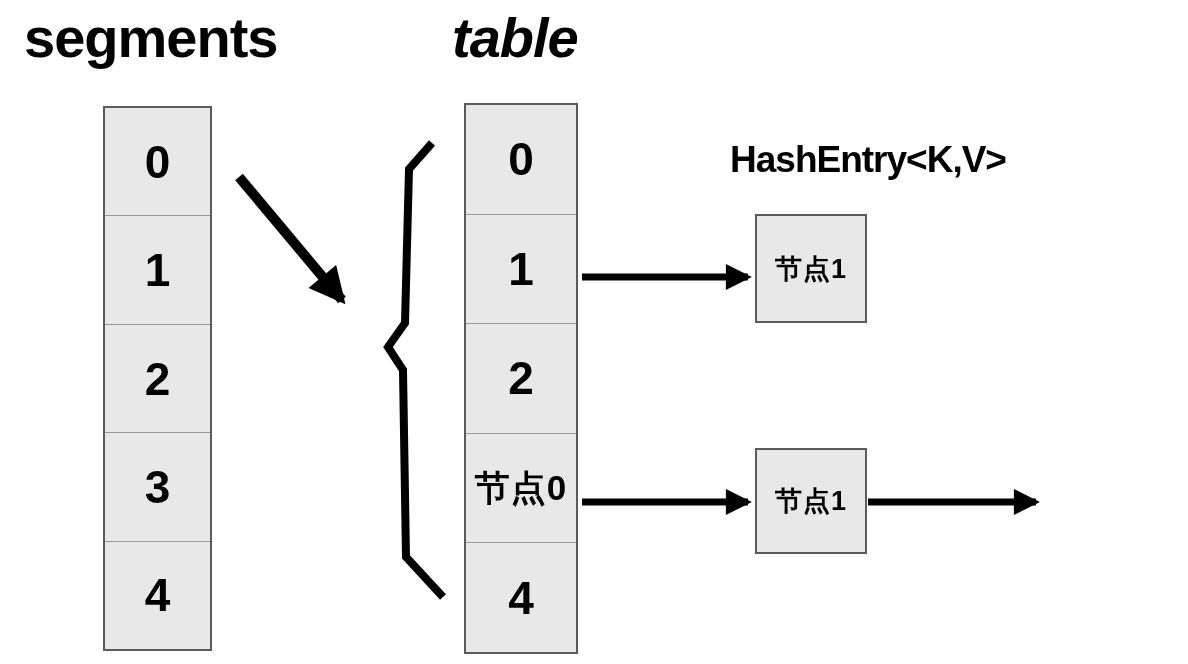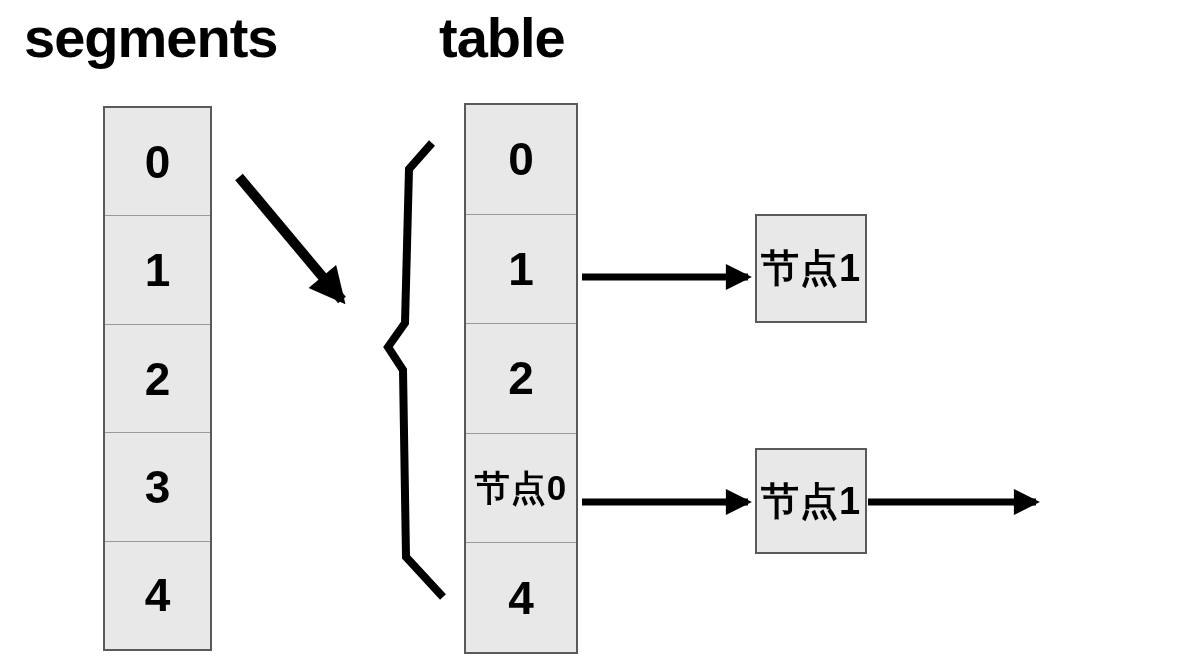--- a/index.html
+++ b/index.html
@@ -18,21 +18,21 @@
   }
   .title {
     position: absolute;
     font-size: 56px;
     font-weight: bold;
     line-height: 1;
     white-space: nowrap;
     letter-spacing: -1px;
   }
   #segments-title { left: 24px; top: 10px; }
-  #table-title    { left: 439px; top: 10px; }
+  #table-title    { left: 452px; top: 10px; font-style: italic; }
   #hashentry-title {
     position: absolute;
     left: 730px; top: 141px;
     font-size: 37px;
     font-weight: bold;
     line-height: 1;
     white-space: nowrap;
     letter-spacing: -1px;
   }
   .array-col {
@@ -58,21 +58,21 @@
   .cell:last-child { border-bottom: none; }
   .cell.cjk { font-size: 35px; letter-spacing: 1px; text-align: right; }
   .node-box {
     position: absolute;
     background: #e8e8e8;
     border: 2px solid #5a5a5a;
     box-sizing: border-box;
     display: flex;
     align-items: center;
     justify-content: center;
-    font-size: 38px;
+    font-size: 27px;
     font-weight: bold;
     letter-spacing: 1px;
   }
   #node1-top    { left: 755px; top: 214px; width: 112px; height: 109px; }
   #node1-bottom { left: 755px; top: 448px; width: 112px; height: 106px; }
   #node2-bottom { left: 1043px; top: 448px; width: 114px; height: 109px; }
   #overlay {
     position: absolute;
     left: 0; top: 0;
     width: 1188px;
@@ -80,20 +80,21 @@
     pointer-events: none;
   }
 </style>
 </head>
 <body>
 
 <div id="canvas">
 
   <div id="segments-title" class="title">segments</div>
   <div id="table-title" class="title">table</div>
+  <div id="hashentry-title">HashEntry&lt;K,V&gt;</div>
 
   <div id="segments-col" class="array-col">
     <div class="cell">0</div>
     <div class="cell">1</div>
     <div class="cell">2</div>
     <div class="cell">3</div>
     <div class="cell">4</div>
   </div>
 
   <div id="table-col" class="array-col">

